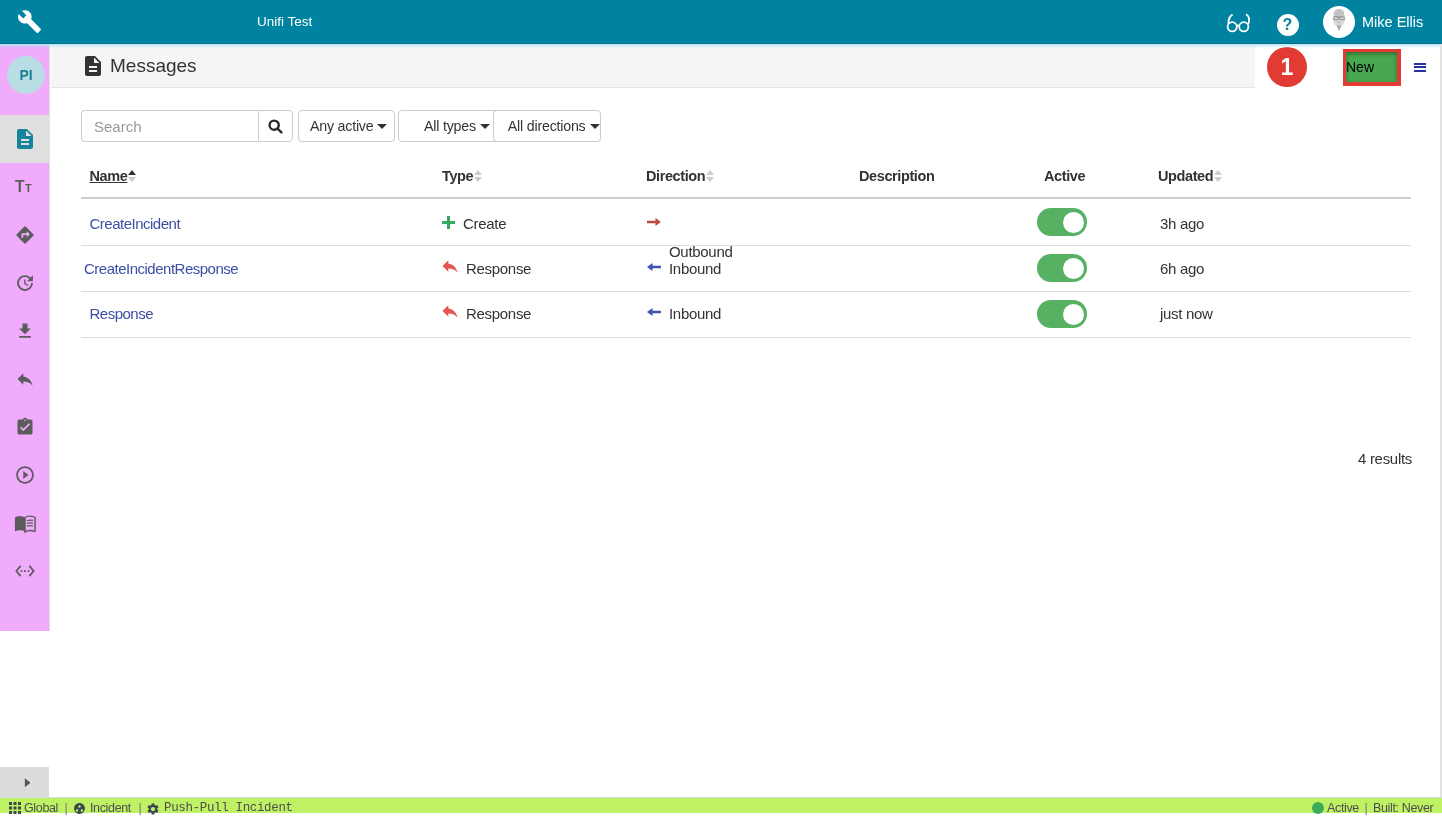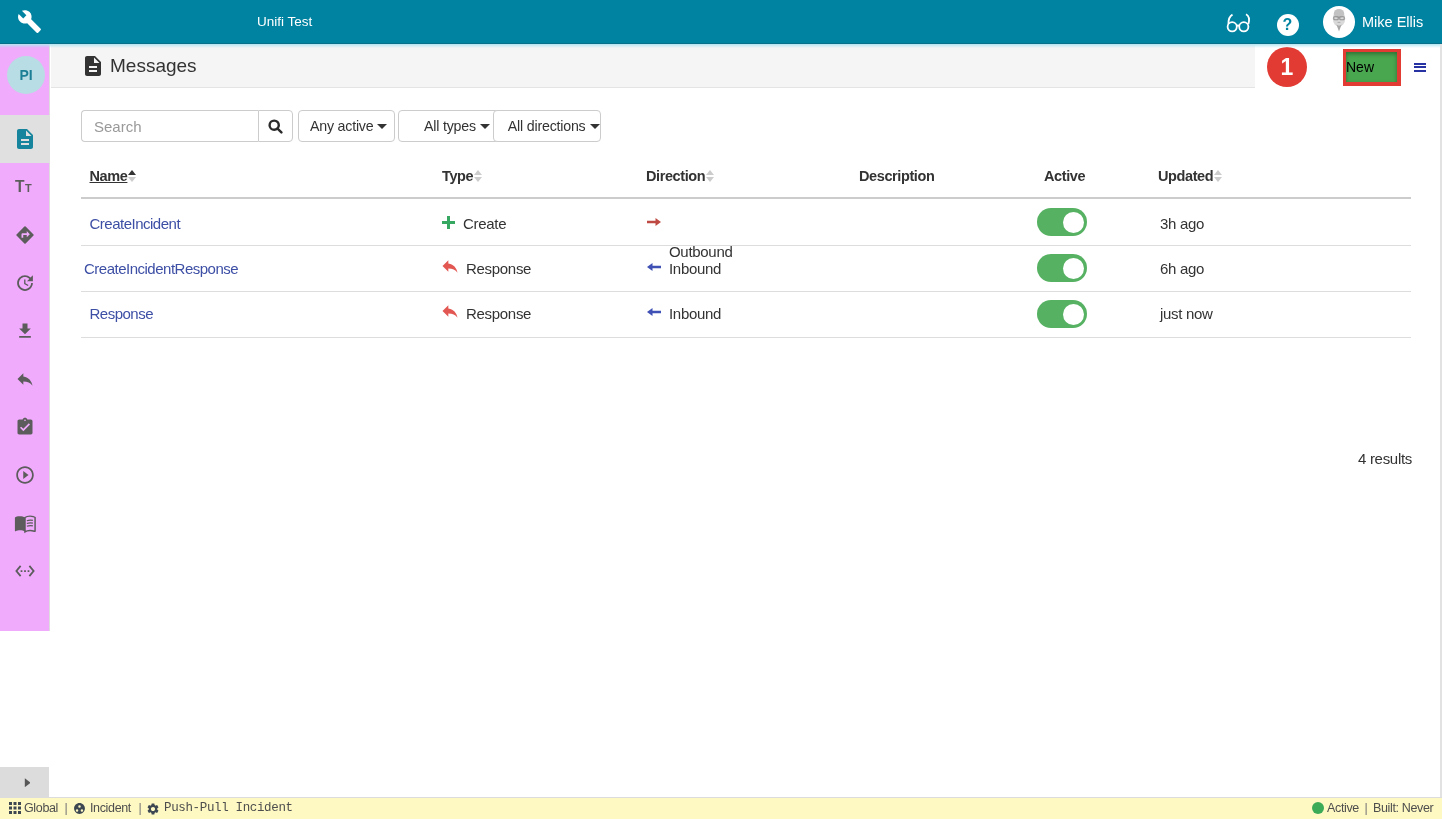--- a/index.html
+++ b/index.html
@@ -18,21 +18,21 @@
 #pi { position:absolute; left:7px; top:12px; width:38px; height:38px; border-radius:50%; background:#b9dde4; color:#1d7f96; font-size:14px; font-weight:bold; text-align:center; line-height:38px; }
 .navitem { position:absolute; left:0; width:50px; height:48px; }
 .navitem svg { position:absolute; left:50%; top:50%; transform:translate(-50%,-50%); }
 .navitem.active { background:#e0e0e0; }
 #expandbtn { position:absolute; left:0; top:723px; width:49px; height:30px; background:#dcdcdc; }
 
 
 #pagehead { position:absolute; left:51px; top:44px; width:1204px; height:44px; background:#f5f5f5; border-bottom:1px solid #e4e4e4; z-index:10;padding-left:32px; }
 
 
-#statusbar { position:absolute; left:0; top:797px; width:1442px; height:22px; background:#fef9c3; border-top:1px solid #dcdcdc; color:#4e4e4e; font-size:12.5px; letter-spacing:-0.35px; }
+#statusbar { position:absolute; left:0; top:797px; width:1442px; height:16px; background:#bef264; border-top:1px solid #dcdcdc; color:#4e4e4e; font-size:12.5px; letter-spacing:-0.35px; }
 
 
 .btn { position:absolute; height:32px; background:#fff; border:1px solid #ccc; border-radius:4px; font-size:14.2px; color:#333; white-space:nowrap; letter-spacing:-0.2px; }
 .caret { display:inline-block; width:0; height:0; border-left:5px solid transparent; border-right:5px solid transparent; border-top:5.5px solid #333; vertical-align:middle; margin-left:4px; margin-top:-2px; }
 
 
 .th { position:absolute; font-weight:bold; font-size:14.5px; color:#333; letter-spacing:-0.4px; }
 .cell { position:absolute; font-size:15px; color:#333; letter-spacing:-0.3px; }
 a.link { color:#3d4fa5; text-decoration:none; font-size:15px; letter-spacing:-0.5px; }
 .rowline { position:absolute; left:81px; width:1330px; height:1px; background:#ddd; }

